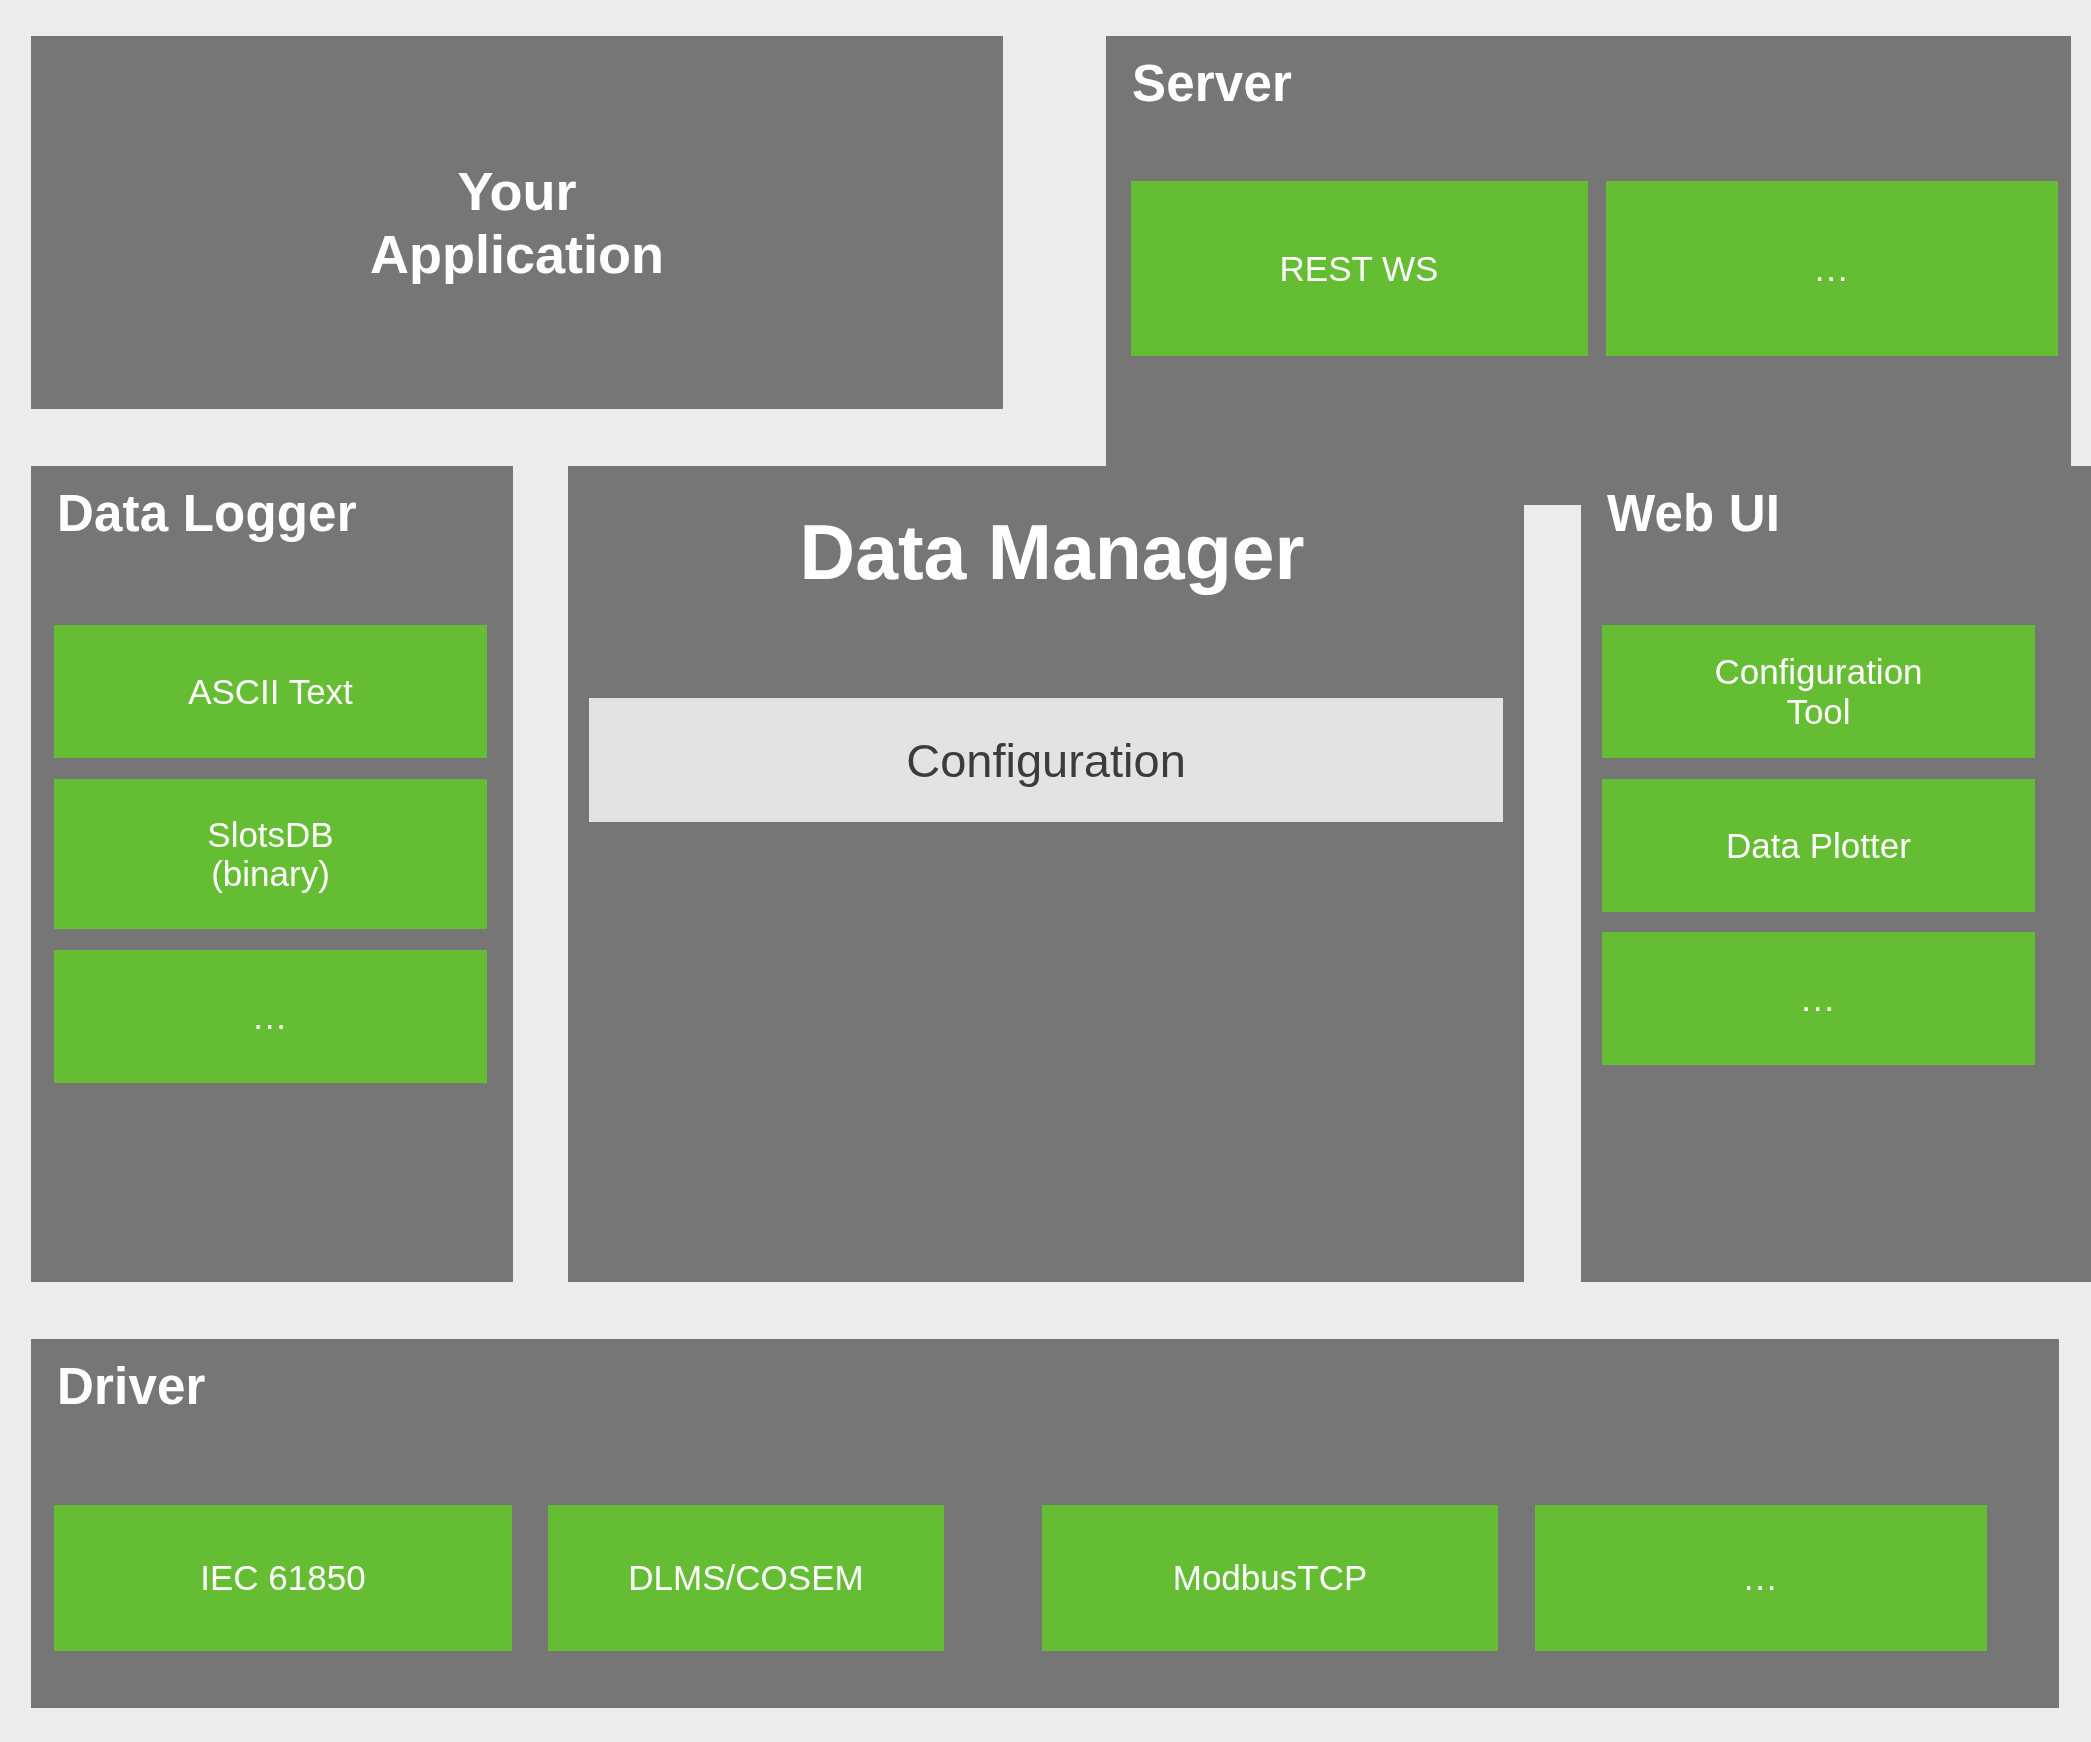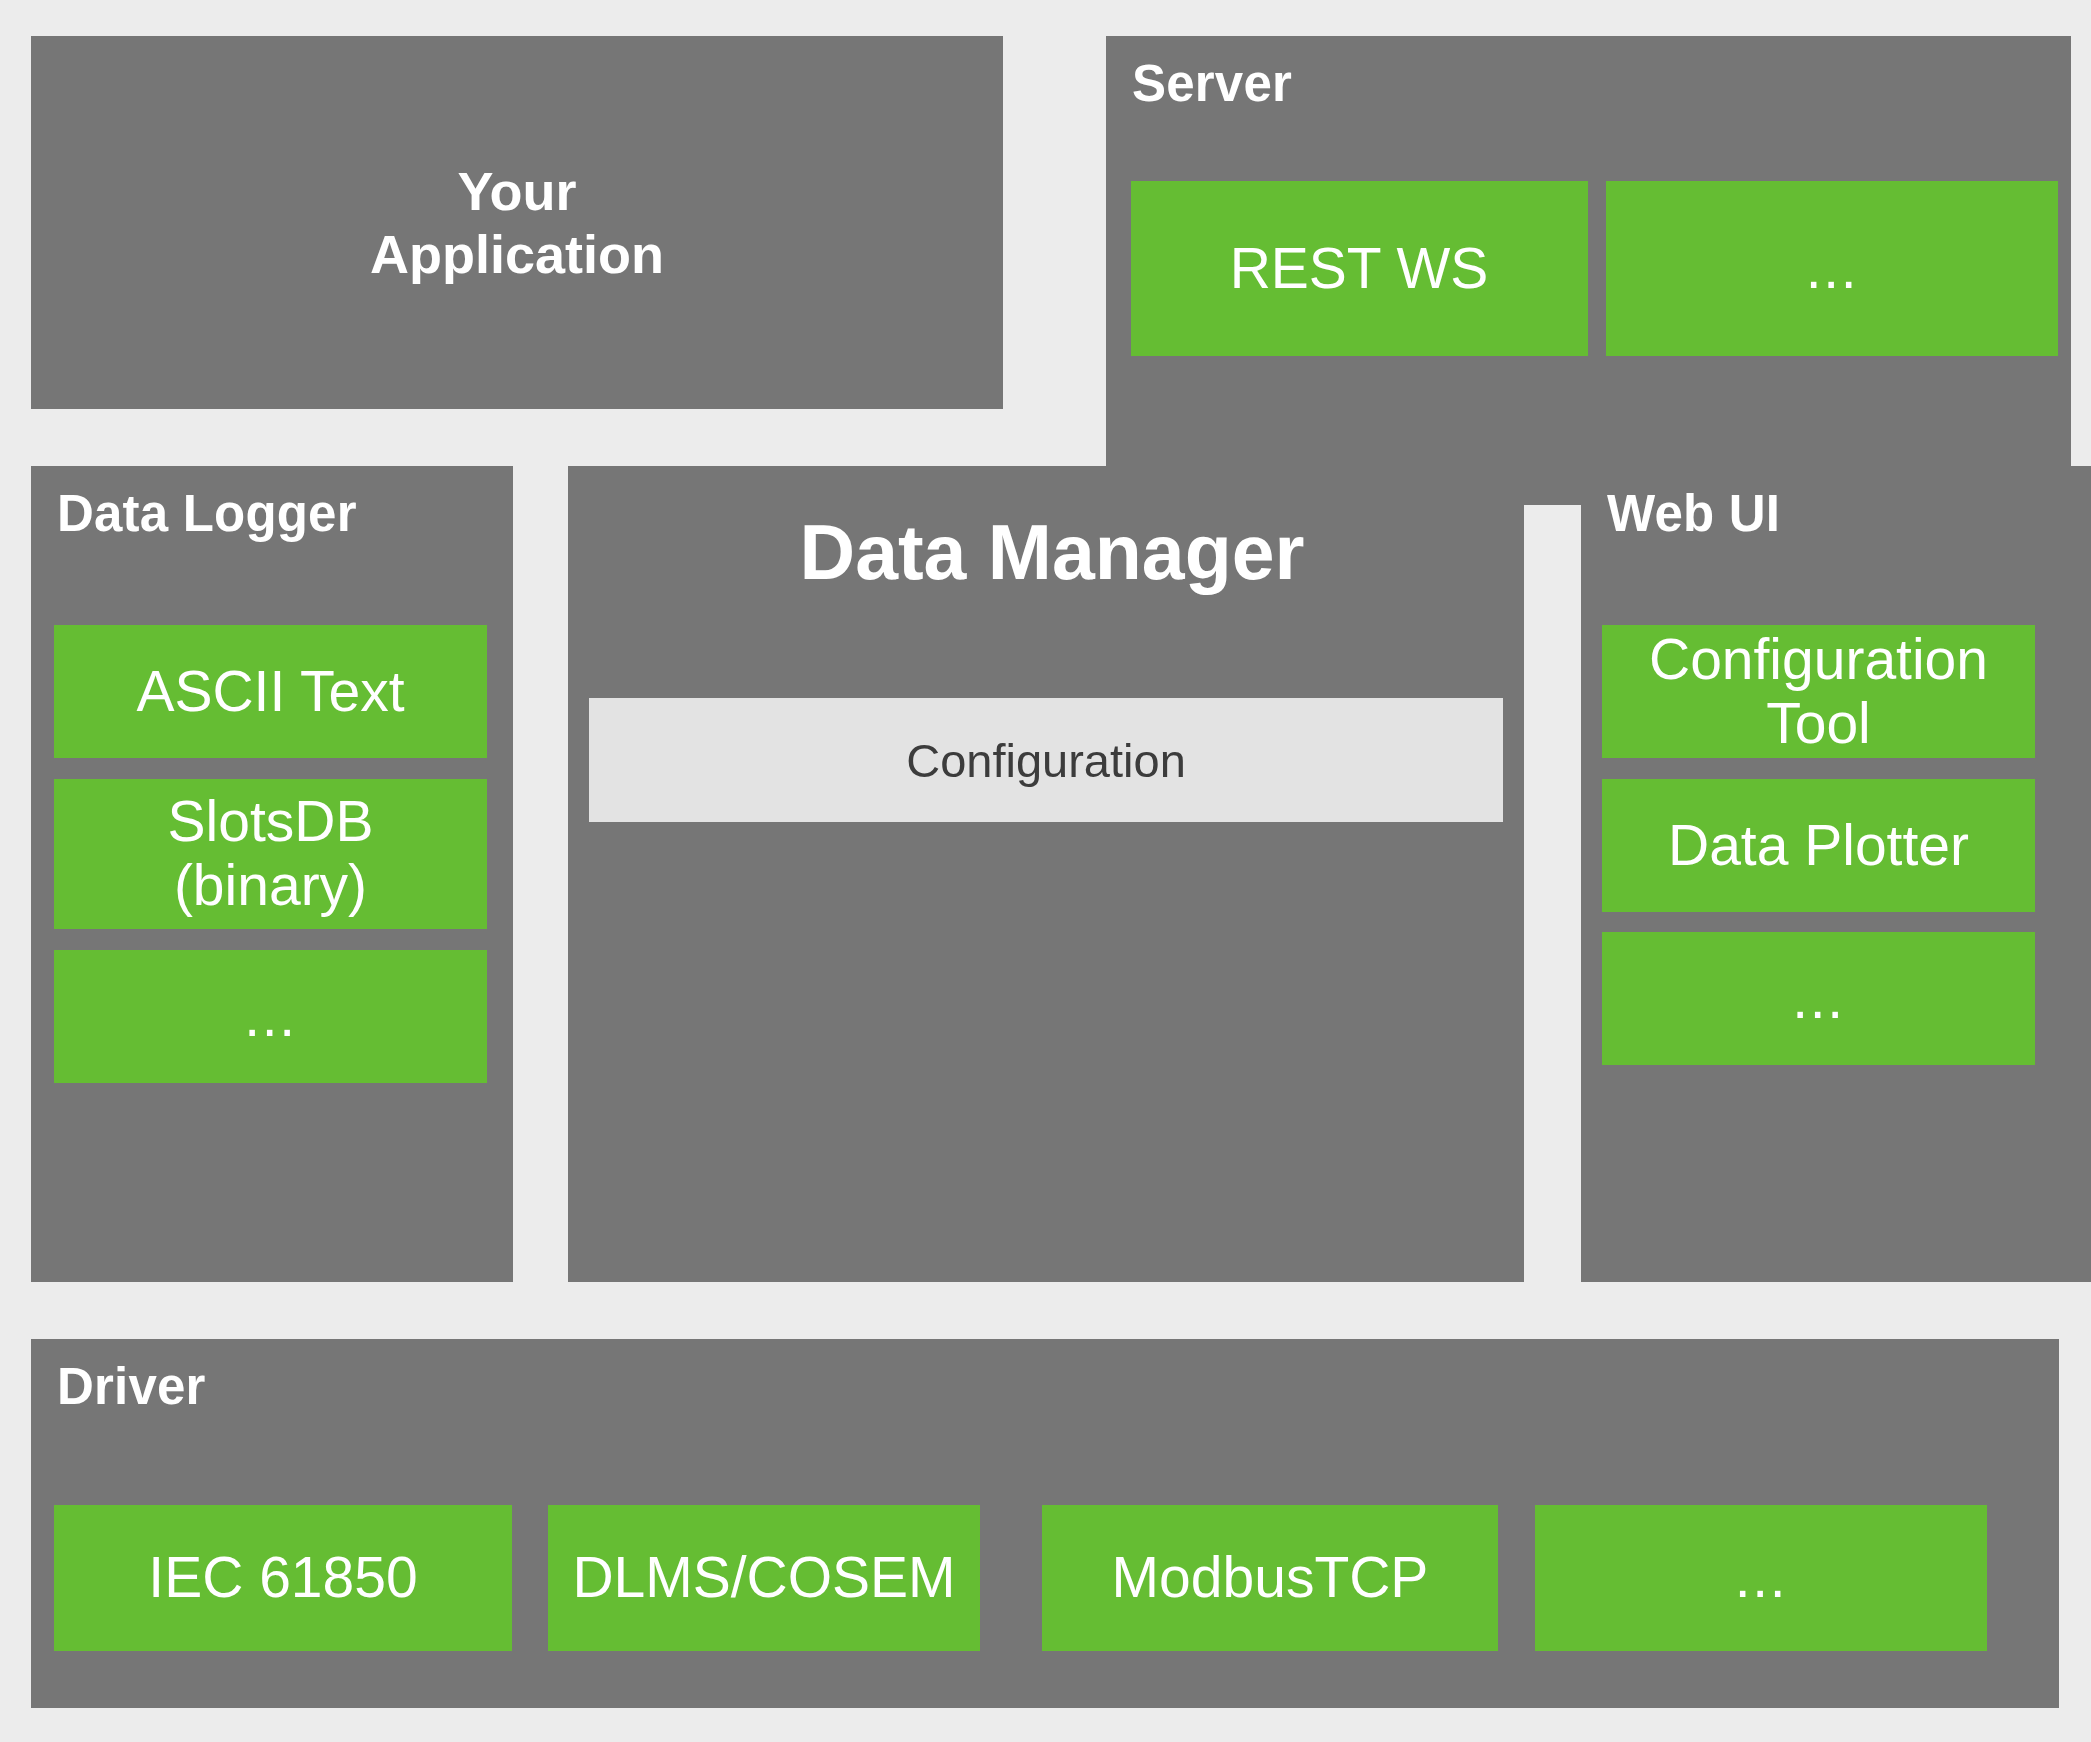--- a/index.html
+++ b/index.html
@@ -42,21 +42,21 @@
     position: absolute;
     background: #65bd33;
     box-sizing: border-box;
     display: flex;
     align-items: center;
     justify-content: center;
     text-align: center;
   }
   .green .label {
     color: #ffffff;
-    font-size: 57px;
+    font-size: 35px;
     font-weight: normal;
     line-height: 1.12;
     white-space: pre-line;
   }
   .dots {
     font-size: 45px;
     color: #ffffff;
     letter-spacing: 1.7px;
   }
 
@@ -155,21 +155,21 @@
   #wu-more        { left: 21px; top: 466px; width: 433px; height: 133px; }
 
   
   #driver-panel {
     left: 31px;
     top: 1339px;
     width: 2028px;
     height: 369px;
   }
   #dr-iec        { left: 23px;   top: 166px; width: 458px; height: 146px; }
-  #dr-dlms       { left: 517px;  top: 166px; width: 432px; height: 146px; }
+  #dr-dlms       { left: 517px;  top: 166px; width: 396px; height: 146px; }
   #dr-modbus     { left: 1011px; top: 166px; width: 456px; height: 146px; }
   #dr-more       { left: 1504px; top: 166px; width: 452px; height: 146px; }
 </style>
 </head>
 <body>
 
 <div class="panel" id="your-application">
   <div class="panel-title">Your
 Application</div>
 </div>

